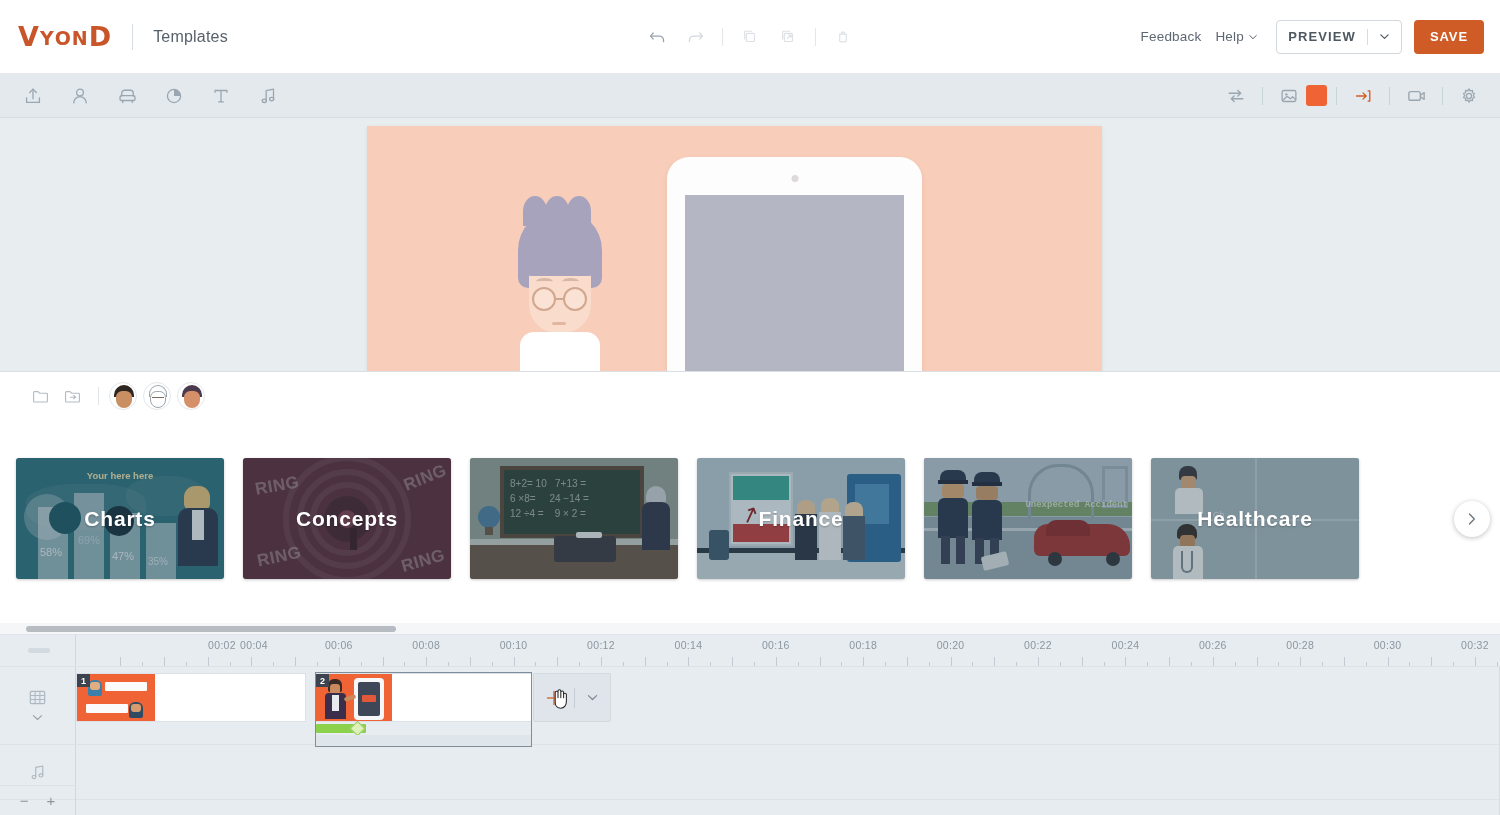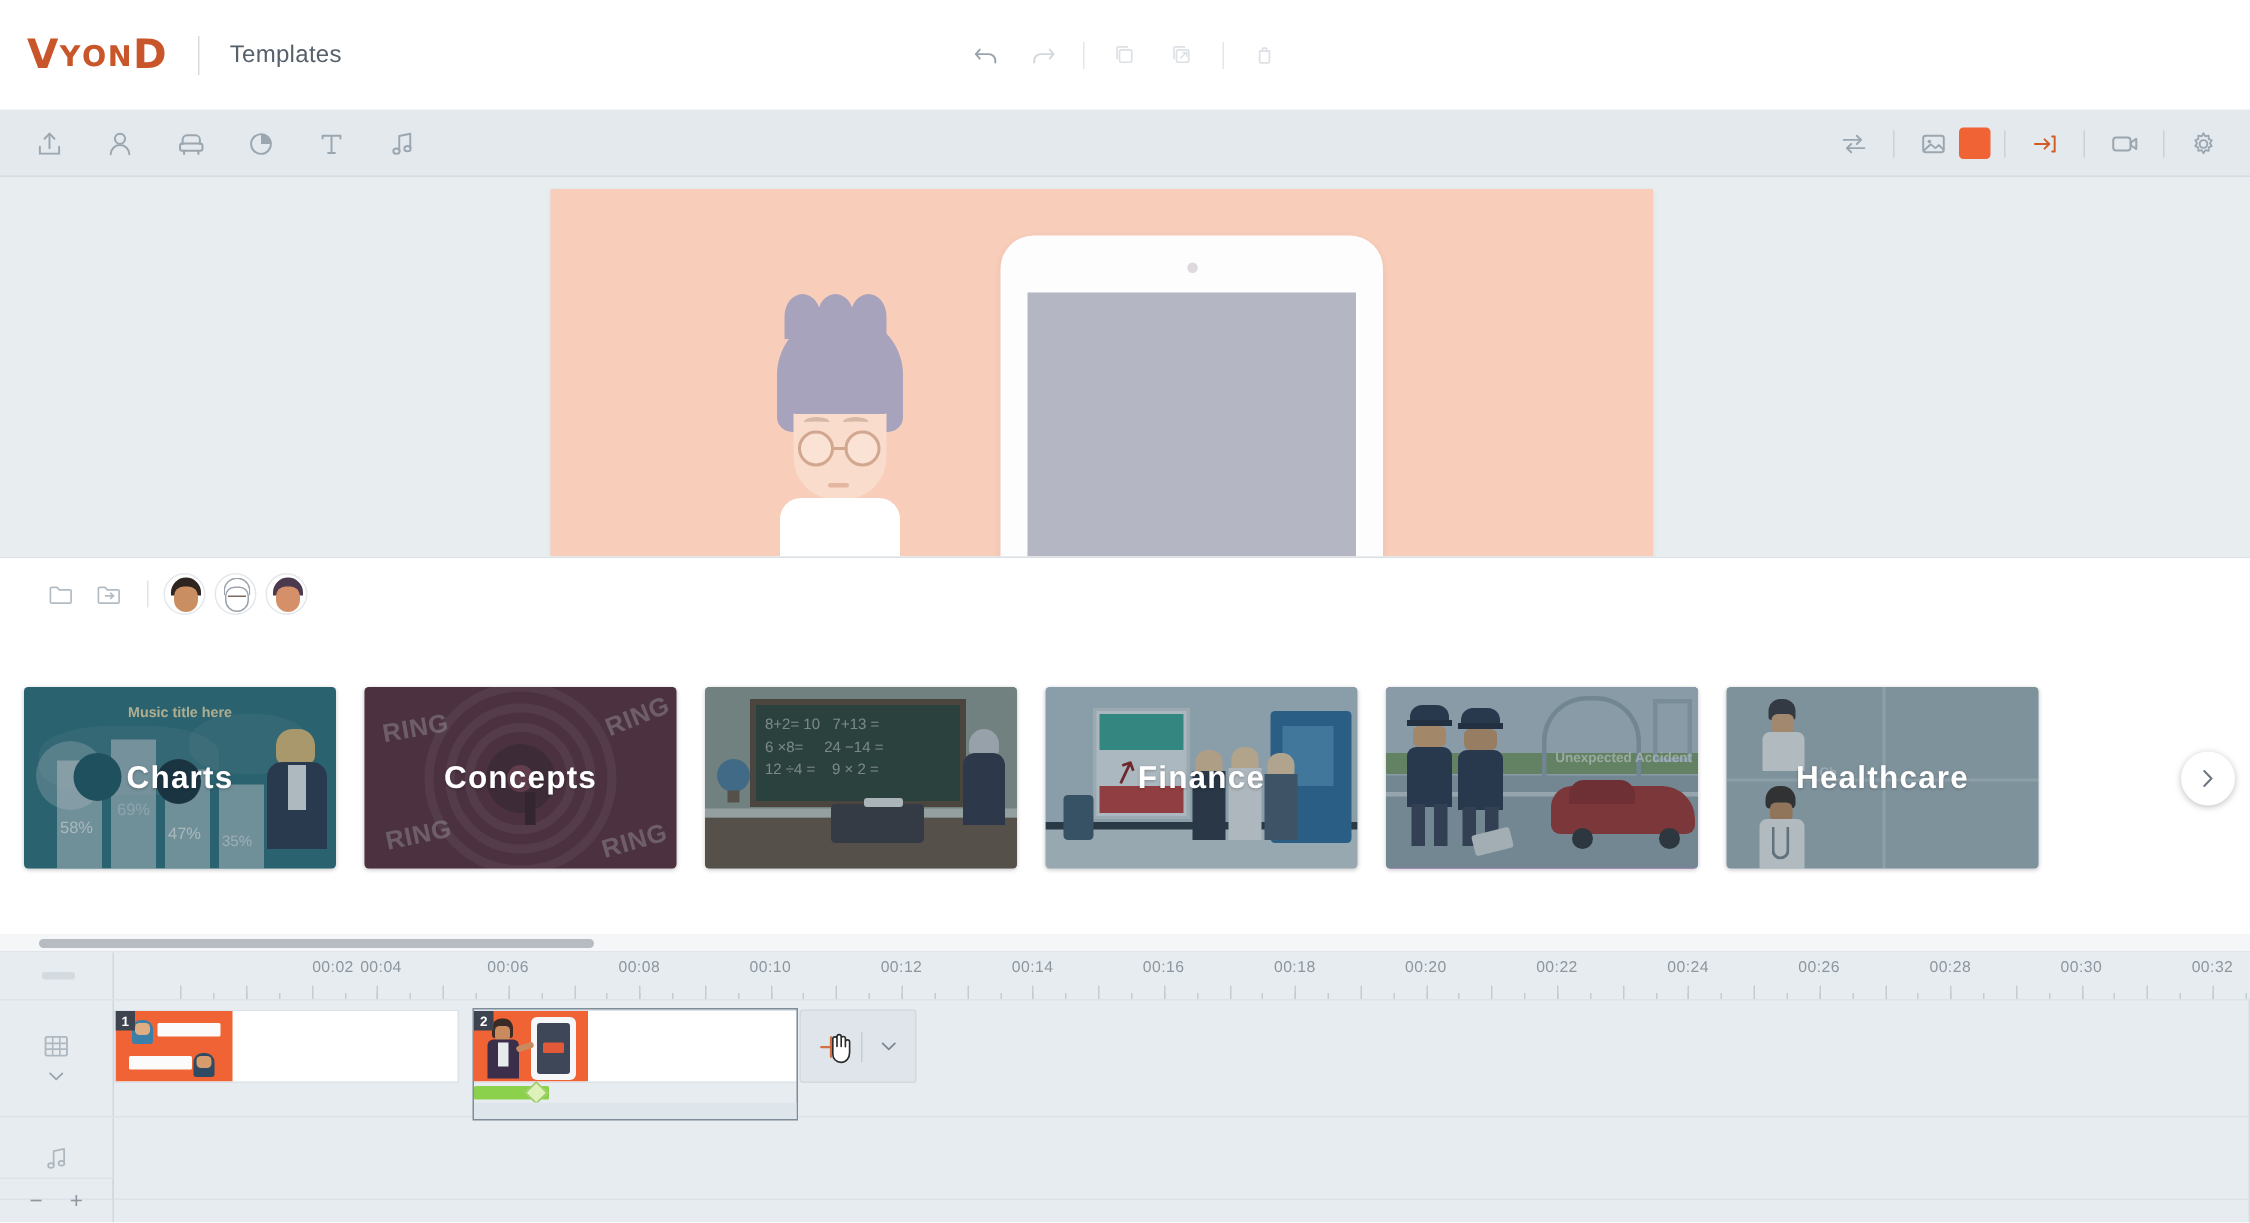--- a/index.html
+++ b/index.html
@@ -288,20 +288,37 @@
       </div>
       <div class="ht-sep"></div>
       <div class="ht-btn">
         <svg width="18" height="18" viewBox="0 0 22 22">
             <path d="M7 7.5 H15 V16 a1 1 0 0 1 -1 1 H8 a1 1 0 0 1 -1 -1 Z" fill="none" stroke="#dde1e5" stroke-width="1.4"></path>
             <path d="M9.3 7.3 V5.6 a.6 .6 0 0 1 .6 -.6 h2.2 a.6 .6 0 0 1 .6 .6 V7.3" fill="none" stroke="#dde1e5" stroke-width="1.4"></path>
           </svg>
       </div>
     </div>
 
+    <div class="header-right">
+      <div class="hr-link">Feedback</div>
+      <div class="hr-link help">
+        <span>Help</span>
+        <svg width="10" height="10" viewBox="0 0 12 12">
+            <path d="M2 4.2 L6 8 L10 4.2" fill="none" stroke="#5d6772" stroke-width="1.2" stroke-linecap="round" stroke-linejoin="round"></path>
+          </svg>
+      </div>
+      <div class="preview-btn">
+        <span>PREVIEW</span>
+        <span class="pv-div"></span>
+        <svg width="11" height="11" viewBox="0 0 12 12">
+            <path d="M2 4.2 L6 8 L10 4.2" fill="none" stroke="#4e5861" stroke-width="1.3" stroke-linecap="round" stroke-linejoin="round"></path>
+          </svg>
+      </div>
+      <div class="save-btn">SAVE</div>
+    </div>
   </div>
 
   <div class="toolbar">
     <div class="tb-left">
       <div class="tb-btn">
         <svg width="22" height="22" viewBox="0 0 24 24">
             <path d="M12 4.5 V15" fill="none" stroke="#9aa6b0" stroke-width="1.4" stroke-linecap="round"></path>
             <path d="M8.4 8.2 L12 4.5 L15.6 8.2" fill="none" stroke="#9aa6b0" stroke-width="1.4" stroke-linecap="round" stroke-linejoin="round"></path>
             <path d="M5 14 V19 H19 V14" fill="none" stroke="#9aa6b0" stroke-width="1.4" stroke-linecap="round"></path>
           </svg>
@@ -438,21 +455,21 @@
         <div class="av-face" style="background:#D5906A;"></div>
       </div>
     </div>
 
     <div class="cards-scroll">
 
       <div class="card" style="background:#2E7380;">
         <div class="card-art">
           <div style="position:absolute;left:10px;top:26px;width:120px;height:46px;background:rgba(255,255,255,.07);border-radius:40%;"></div>
           <div style="position:absolute;left:110px;top:18px;width:80px;height:40px;background:rgba(255,255,255,.06);border-radius:45%;"></div>
-          <div class="mini-title" style="top:12px;font-size:9.5px;color:rgba(255,235,180,.9);">Music title here</div>
+          <div class="mini-title" style="top:12px;font-size:9.5px;color:rgba(255,235,180,.9);">Your here here</div>
           <div class="bar" style="left:22px;width:30px;height:72px;"></div>
           <div class="bar" style="left:58px;width:30px;height:86px;"></div>
           <div class="bar" style="left:94px;width:30px;height:66px;"></div>
           <div class="bar" style="left:130px;width:30px;height:56px;"></div>
           <div style="position:absolute;left:8px;top:36px;width:46px;height:46px;border-radius:50%;background:rgba(255,255,255,.26);"></div>
           <div style="position:absolute;left:33px;top:44px;width:32px;height:32px;border-radius:50%;background:#1d5a66;"></div>
           <div style="position:absolute;left:88px;top:48px;width:30px;height:30px;border-radius:50%;background:#17313f;"></div>
           <div style="position:absolute;left:24px;top:88px;font-size:11px;color:rgba(255,255,255,.75);">58%</div>
           <div style="position:absolute;left:62px;top:76px;font-size:11px;color:rgba(255,255,255,.4);">69%</div>
           <div style="position:absolute;left:96px;top:92px;font-size:11px;color:rgba(255,255,255,.75);">47%</div>
@@ -516,21 +533,21 @@
           <div style="position:absolute;left:98px;top:56px;width:22px;height:46px;background:#2B3645;"></div>
           <div style="position:absolute;left:124px;top:40px;width:18px;height:16px;background:#F0D0A8;border-radius:8px 8px 3px 3px;"></div>
           <div style="position:absolute;left:122px;top:54px;width:22px;height:48px;background:#E8EDF0;"></div>
           <div style="position:absolute;left:148px;top:44px;width:18px;height:16px;background:#EDD2AE;border-radius:8px 8px 3px 3px;"></div>
           <div style="position:absolute;left:146px;top:58px;width:22px;height:44px;background:#4A5E72;"></div>
         </div>
         <div class="card-shade"></div>
         <div class="card-title">Finance</div>
       </div>
 
-      <div class="card" style="background:#a21caf;">
+      <div class="card" style="background:#a21caf;font-family:Liberation Mono, monospace;">
         <div class="card-art">
           <div style="position:absolute;inset:0;background:#B3C5CE;"></div>
           <div style="position:absolute;left:0;right:0;top:44px;height:14px;background:#7FA06F;"></div>
           <div style="position:absolute;left:0;right:0;bottom:0;height:62px;background:#95A8B3;"></div>
           <div style="position:absolute;left:0;right:0;bottom:48px;height:3px;background:#C7D2D9;"></div>
           <div style="position:absolute;left:104px;top:6px;width:66px;height:56px;border:3px solid #93A7B2;border-bottom:none;border-radius:30px 30px 0 0;"></div>
           <div style="position:absolute;left:178px;top:8px;width:26px;height:42px;border:3px solid #9CB0BA;"></div>
           <div class="mini-title" style="right:4px;left:auto;top:42px;width:108px;font-size:9px;color:rgba(255,255,255,.6);text-align:right;">Unexpected Accident</div>
           <div style="position:absolute;left:110px;top:66px;width:96px;height:32px;background:#A33535;border-radius:14px 22px 6px 6px;"></div>
           <div style="position:absolute;left:122px;top:62px;width:44px;height:16px;background:#8E2C2C;border-radius:10px 10px 0 0;"></div>

